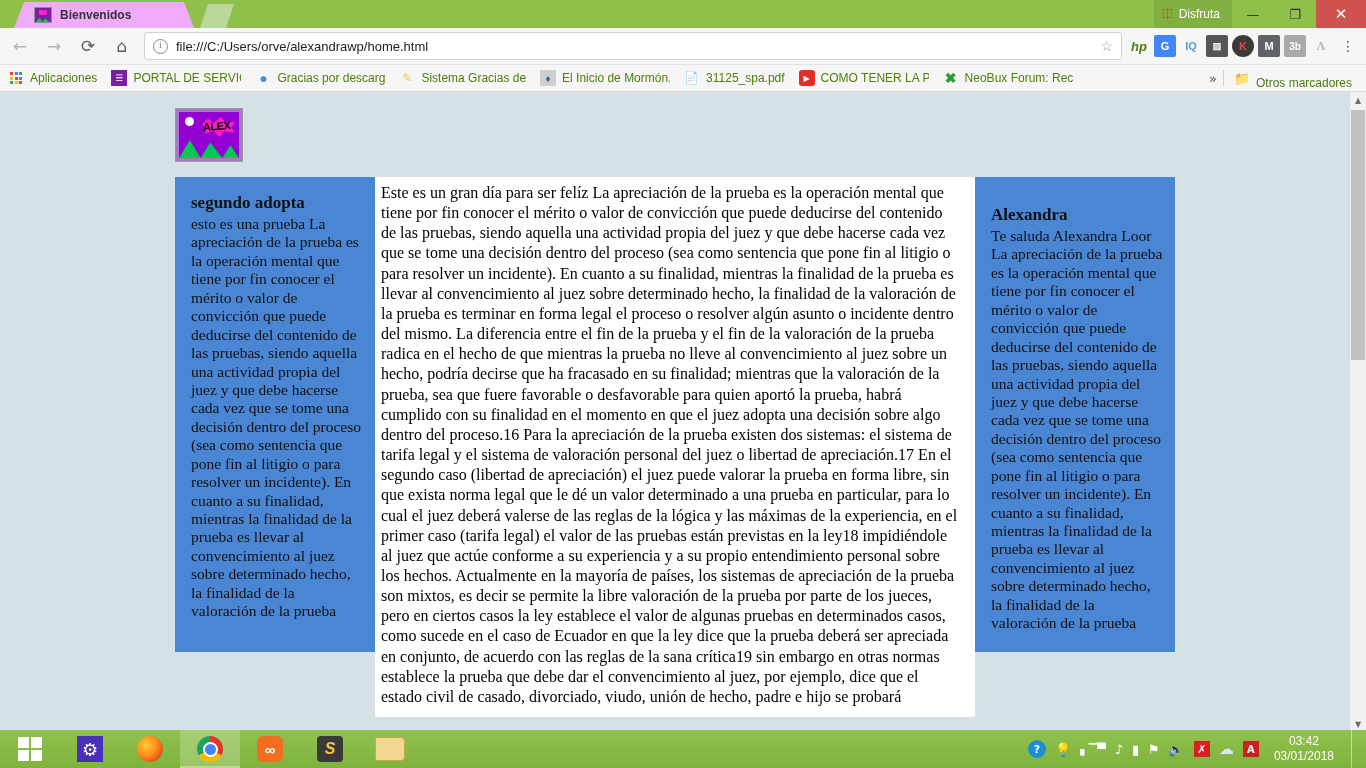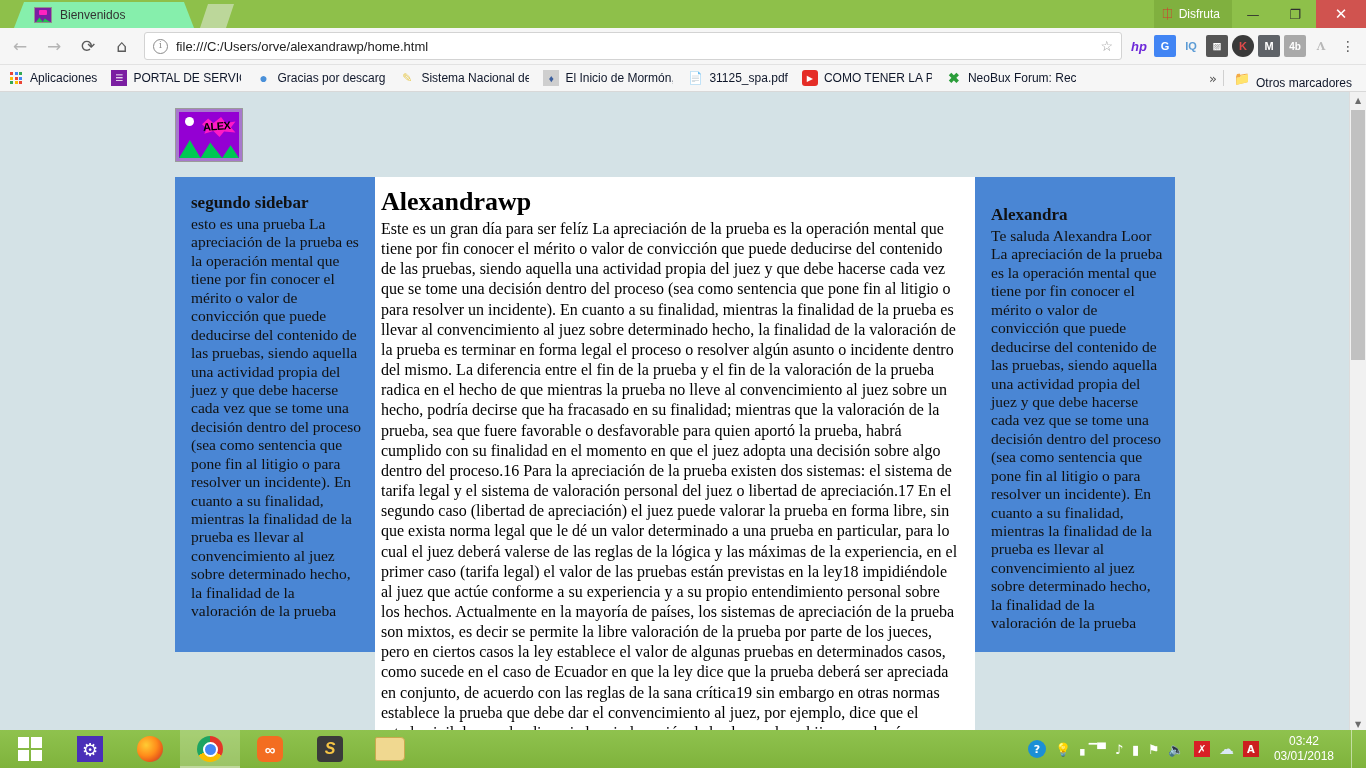--- a/index.html
+++ b/index.html
@@ -21,26 +21,27 @@
     position: absolute; left: 0; top: 0; width: 1366px; height: 730px;
     background: #ffffff;
   }
 
   
   #tabstrip {
     position: relative; height: 28px; background: #8ec04a;
   }
   .tab {
     position: absolute; left: 14px; top: 2px; width: 180px; height: 26px;
-    background: #86efac;
+    background: #f0abfc;
     border-radius: 8px 8px 0 0;
     transform: skewX(0deg);
     box-shadow: 0 0 0 0 transparent;
     display: flex; align-items: center;
     clip-path: polygon(10px 0, 170px 0, 180px 26px, 0 26px);
+    font-weight: bold;
   }
   .tab-favicon {
     width: 16px; height: 14px; margin-left: 20px; margin-right: 8px;
     background: #7a1fa2;
     border: 1px solid #8f8f8f;
     position: relative; overflow: hidden; flex: none;
   }
   .tab-favicon::before {
     content:""; position:absolute; left:1px; bottom:0; width:14px; height:6px;
     background:#1fc24c;
@@ -108,21 +109,21 @@
     font-size: 11px; font-weight: bold; border-radius: 2px;
   }
   .menu-dots { width: 24px; margin-right: 6px; text-align:center; color:#5a5a5a; font-size:14px; font-family:"DejaVu Sans", sans-serif;}
 
   
   #bookmarks {
     height: 26px; background: #f6f6f6; display: flex; align-items: center;
     border-bottom: 1px solid #d8d8d8; padding-left: 8px; overflow: hidden;
   }
   .bm { display: flex; align-items: center; margin-right: 14px; flex: none; }
-  .bm-label { font-size: 12px; color: #0f172a; white-space: nowrap; max-width: 108px; overflow: hidden; }
+  .bm-label { font-size: 12px; color: #4d7c0f; white-space: nowrap; max-width: 108px; overflow: hidden; }
   .bm-ico { width: 16px; height: 16px; margin-right: 6px; flex: none; display:flex; align-items:center; justify-content:center; font-size:11px;}
   .grid-ico { display:grid; grid-template-columns: repeat(3,3px); grid-template-rows: repeat(3,3px); gap:1.5px; }
   .grid-ico i { display:block; width:3px; height:3px; }
   .chev { margin-left:auto; color:#555; font-size:13px; padding-right:6px; font-family:"DejaVu Sans", sans-serif; }
   .bm-sep { width:1px; height:16px; background:#d0d0d0; margin-right:10px; flex:none; }
 
   
   #viewport {
     position: relative; height: 640px; background: #d4e2e6; overflow: hidden;
   }
@@ -234,27 +235,27 @@
       <div class="navbtn">→</div>
       <div class="navbtn active">⟳</div>
       <div class="navbtn active">⌂</div>
 
       <div id="omnibox">
         <span class="info-circle">i</span>
         <span id="url">file:///C:/Users/orve/alexandrawp/home.html</span>
         <span class="star">☆</span>
       </div>
 
-      <div class="ext" style="color:#6d28d9;font-style:italic;font-size:13px;">hp</div>
+      <div class="ext" style="color:#4d7c0f;font-style:italic;font-size:13px;">hp</div>
       <div class="ext" style="background:#4285f4;color:#fff;">G</div>
       <div class="ext" style="color:#5b9bd5;">IQ</div>
       <div class="ext" style="background:#555;color:#fff;font-size:9px;">▨</div>
       <div class="ext" style="background:#3a3a3a;color:#e24b4b;border-radius:50%;">K</div>
       <div class="ext" style="background:#5f6368;color:#fff;">M</div>
-      <div class="ext" style="background:#a9a9a9;color:#fff;font-size:10px;">4b</div>
+      <div class="ext" style="background:#a9a9a9;color:#fff;font-size:10px;">3b</div>
       <div class="ext" style="color:#b8b8b8;font-family:'DejaVu Serif',serif;">Λ</div>
       <div class="menu-dots">⋮</div>
     </div>
 
     <div id="bookmarks">
       <div class="bm">
         <span class="bm-ico">
           <span class="grid-ico">
             <i style="background:#ea4335"></i>
               <i style="background:#4285f4"></i>
@@ -275,21 +276,21 @@
         <span class="bm-label">PORTAL DE SERVICIO</span>
       </div>
 
       <div class="bm">
         <span class="bm-ico" style="color:#4a90d9;font-size:14px;">●</span>
         <span class="bm-label">Gracias por descarga</span>
       </div>
 
       <div class="bm">
         <span class="bm-ico" style="color:#e6c84c;font-size:12px;">✎</span>
-        <span class="bm-label">Sistema Nacional de</span>
+        <span class="bm-label">Sistema Gracias de</span>
       </div>
 
       <div class="bm">
         <span class="bm-ico" style="background:#cfcfcf;color:#3b5f9e;font-size:10px;">♦</span>
         <span class="bm-label">El Inicio de Mormón,</span>
       </div>
 
       <div class="bm">
         <span class="bm-ico" style="color:#8a8a8a;font-size:12px;">📄</span>
         <span class="bm-label">31125_spa.pdf</span>
@@ -321,26 +322,25 @@
             <span class="logo-sun"></span>
             <span class="logo-mtn"></span>
             <span class="logo-star"></span>
             <span class="logo-text">ALEX</span>
           </div>
         </div>
 
 
         <div id="cols">
           <aside class="sidebar left">
-            <h3>segundo sidebar</h3>
+            <h3>segundo adopta</h3>
             <p>esto es una prueba La apreciación de la prueba es la operación mental que tiene por fin conocer el mérito o valor de convicción que puede deducirse del contenido de las pruebas, siendo aquella una actividad propia del juez y que debe hacerse cada vez que se tome una decisión dentro del proceso (sea como sentencia que pone fin al litigio o para resolver un incidente). En cuanto a su finalidad, mientras la finalidad de la prueba es llevar al convencimiento al juez sobre determinado hecho, la finalidad de la valoración de la prueba</p>
           </aside>
 
           <main id="main">
-            <h1>Alexandrawp</h1>
             <p>Este es un gran día para ser felíz La apreciación de la prueba es la operación mental que tiene por fin conocer el mérito o valor de convicción que puede deducirse del contenido de las pruebas, siendo aquella una actividad propia del juez y que debe hacerse cada vez que se tome una decisión dentro del proceso (sea como sentencia que pone fin al litigio o para resolver un incidente). En cuanto a su finalidad, mientras la finalidad de la prueba es llevar al convencimiento al juez sobre determinado hecho, la finalidad de la valoración de la prueba es terminar en forma legal el proceso o resolver algún asunto o incidente dentro del mismo. La diferencia entre el fin de la prueba y el fin de la valoración de la prueba radica en el hecho de que mientras la prueba no lleve al convencimiento al juez sobre un hecho, podría decirse que ha fracasado en su finalidad; mientras que la valoración de la prueba, sea que fuere favorable o desfavorable para quien aportó la prueba, habrá cumplido con su finalidad en el momento en que el juez adopta una decisión sobre algo dentro del proceso.16 Para la apreciación de la prueba existen dos sistemas: el sistema de tarifa legal y el sistema de valoración personal del juez o libertad de apreciación.17 En el segundo caso (libertad de apreciación) el juez puede valorar la prueba en forma libre, sin que exista norma legal que le dé un valor determinado a una prueba en particular, para lo cual el juez deberá valerse de las reglas de la lógica y las máximas de la experiencia, en el primer caso (tarifa legal) el valor de las pruebas están previstas en la ley18 impidiéndole al juez que actúe conforme a su experiencia y a su propio entendimiento personal sobre los hechos. Actualmente en la mayoría de países, los sistemas de apreciación de la prueba son mixtos, es decir se permite la libre valoración de la prueba por parte de los jueces, pero en ciertos casos la ley establece el valor de algunas pruebas en determinados casos, como sucede en el caso de Ecuador en que la ley dice que la prueba deberá ser apreciada en conjunto, de acuerdo con las reglas de la sana crítica19 sin embargo en otras normas establece la prueba que debe dar el convencimiento al juez, por ejemplo, dice que el estado civil de casado, divorciado, viudo, unión de hecho, padre e hijo se probará</p>
           </main>
 
           <aside class="sidebar right">
             <h3>Alexandra</h3>
             <p>Te saluda Alexandra Loor La apreciación de la prueba es la operación mental que tiene por fin conocer el mérito o valor de convicción que puede deducirse del contenido de las pruebas, siendo aquella una actividad propia del juez y que debe hacerse cada vez que se tome una decisión dentro del proceso (sea como sentencia que pone fin al litigio o para resolver un incidente). En cuanto a su finalidad, mientras la finalidad de la prueba es llevar al convencimiento al juez sobre determinado hecho, la finalidad de la valoración de la prueba</p>
           </aside>
         </div>
       </div>
 

